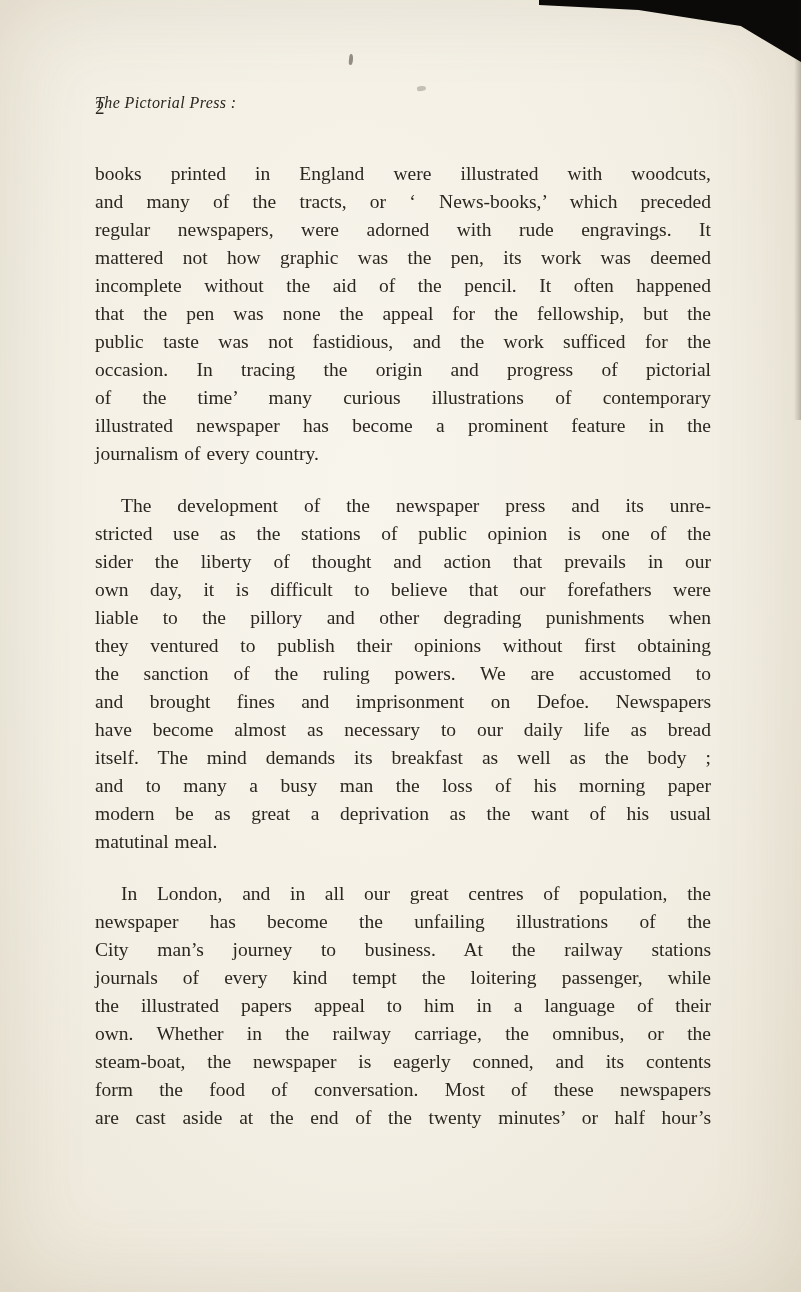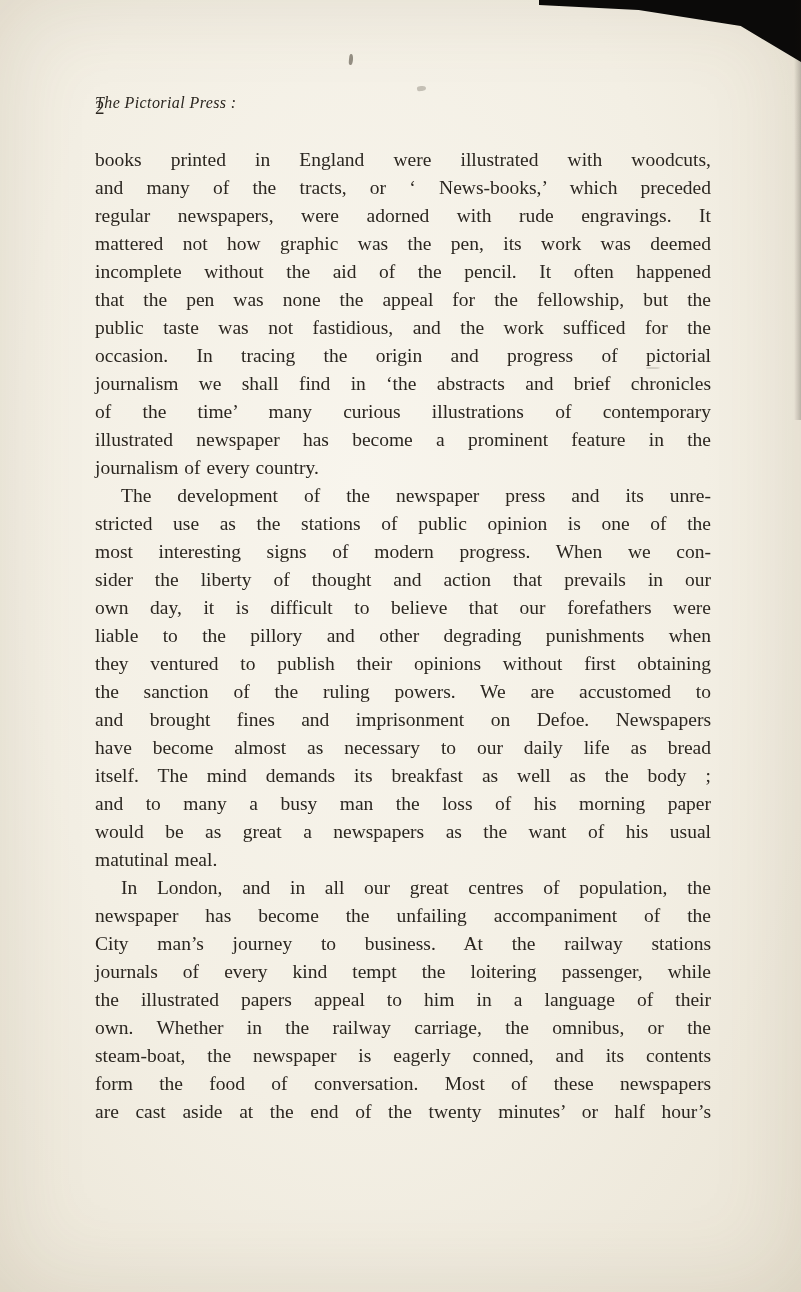--- a/index.html
+++ b/index.html
@@ -59,35 +59,35 @@
   }
   .running-title {
     text-align: left;
     font-style: italic;
     font-size: 16px;
     letter-spacing: 0.4px;
   }
 
   .body-text {
     position: absolute;
-    top: 146px;
+    top: 160px;
     left: 95px;
     width: 616px;
     font-size: 19.5px;
     line-height: 28px;
     word-spacing: 1px;
   }
   .paragraph { margin: 0; }
   .line {
     display: block;
     text-align: justify;
     text-align-last: justify;
     white-space: normal;
   }
-  .line.indent { text-indent: 26px; }
+  .line.indent { text-indent: 26px; margin-top: 24px; }
   .line.last { text-align-last: left; }
 </style>
 </head>
 <body>
 
 <div class="scan">
 
   <div class="corner-artifact"></div>
   <div class="right-edge-shade"></div>
   <div class="ink-speck speck-a"></div>
@@ -103,46 +103,44 @@
 
     <p class="paragraph">
       <span class="line">books printed in England were illustrated with woodcuts,</span>
       <span class="line">and many of the tracts, or ‘ News-books,’ which preceded</span>
       <span class="line">regular newspapers, were adorned with rude engravings.  It</span>
       <span class="line">mattered not how graphic was the pen, its work was deemed</span>
       <span class="line">incomplete without the aid of the pencil.  It often happened</span>
       <span class="line">that the pen was none the appeal for the fellowship, but the</span>
       <span class="line">public taste was not fastidious, and the work sufficed for the</span>
       <span class="line">occasion.  In tracing the origin and progress of pictorial</span>
-      <span class="line">journalism we shall find in ‘the abstracts and brief chronicles</span>
       <span class="line">of the time’ many curious illustrations of contemporary</span>
       <span class="line">illustrated newspaper has become a prominent feature in the</span>
       <span class="line last">journalism of every country.</span>
     </p>
 
     <p class="paragraph">
       <span class="line indent">The development of the newspaper press and its unre-</span>
       <span class="line">stricted use as the stations of public opinion is one of the</span>
-      <span class="line">most interesting signs of modern progress.  When we con-</span>
       <span class="line">sider the liberty of thought and action that prevails in our</span>
       <span class="line">own day, it is difficult to believe that our forefathers were</span>
       <span class="line">liable to the pillory and other degrading punishments when</span>
       <span class="line">they ventured to publish their opinions without first obtaining</span>
       <span class="line">the sanction of the ruling powers.  We are accustomed to</span>
       <span class="line">and brought fines and imprisonment on Defoe.  Newspapers</span>
       <span class="line">have become almost as necessary to our daily life as bread</span>
       <span class="line">itself.  The mind demands its breakfast as well as the body ;</span>
       <span class="line">and to many a busy man the loss of his morning paper</span>
-      <span class="line">would be as great a newspapers as the want of his usual</span>
+      <span class="line">modern be as great a deprivation as the want of his usual</span>
       <span class="line last">matutinal meal.</span>
     </p>
 
     <p class="paragraph">
       <span class="line indent">In London, and in all our great centres of population, the</span>
-      <span class="line">newspaper has become the unfailing accompaniment of the</span>
+      <span class="line">newspaper has become the unfailing illustrations of the</span>
       <span class="line">City man’s journey to business.  At the railway stations</span>
       <span class="line">journals of every kind tempt the loitering passenger, while</span>
       <span class="line">the illustrated papers appeal to him in a language of their</span>
       <span class="line">own.  Whether in the railway carriage, the omnibus, or the</span>
       <span class="line">steam-boat, the newspaper is eagerly conned, and its contents</span>
       <span class="line">form the food of conversation.  Most of these newspapers</span>
       <span class="line">are cast aside at the end of the twenty minutes’ or half hour’s</span>
     </p>
 
   </div>

